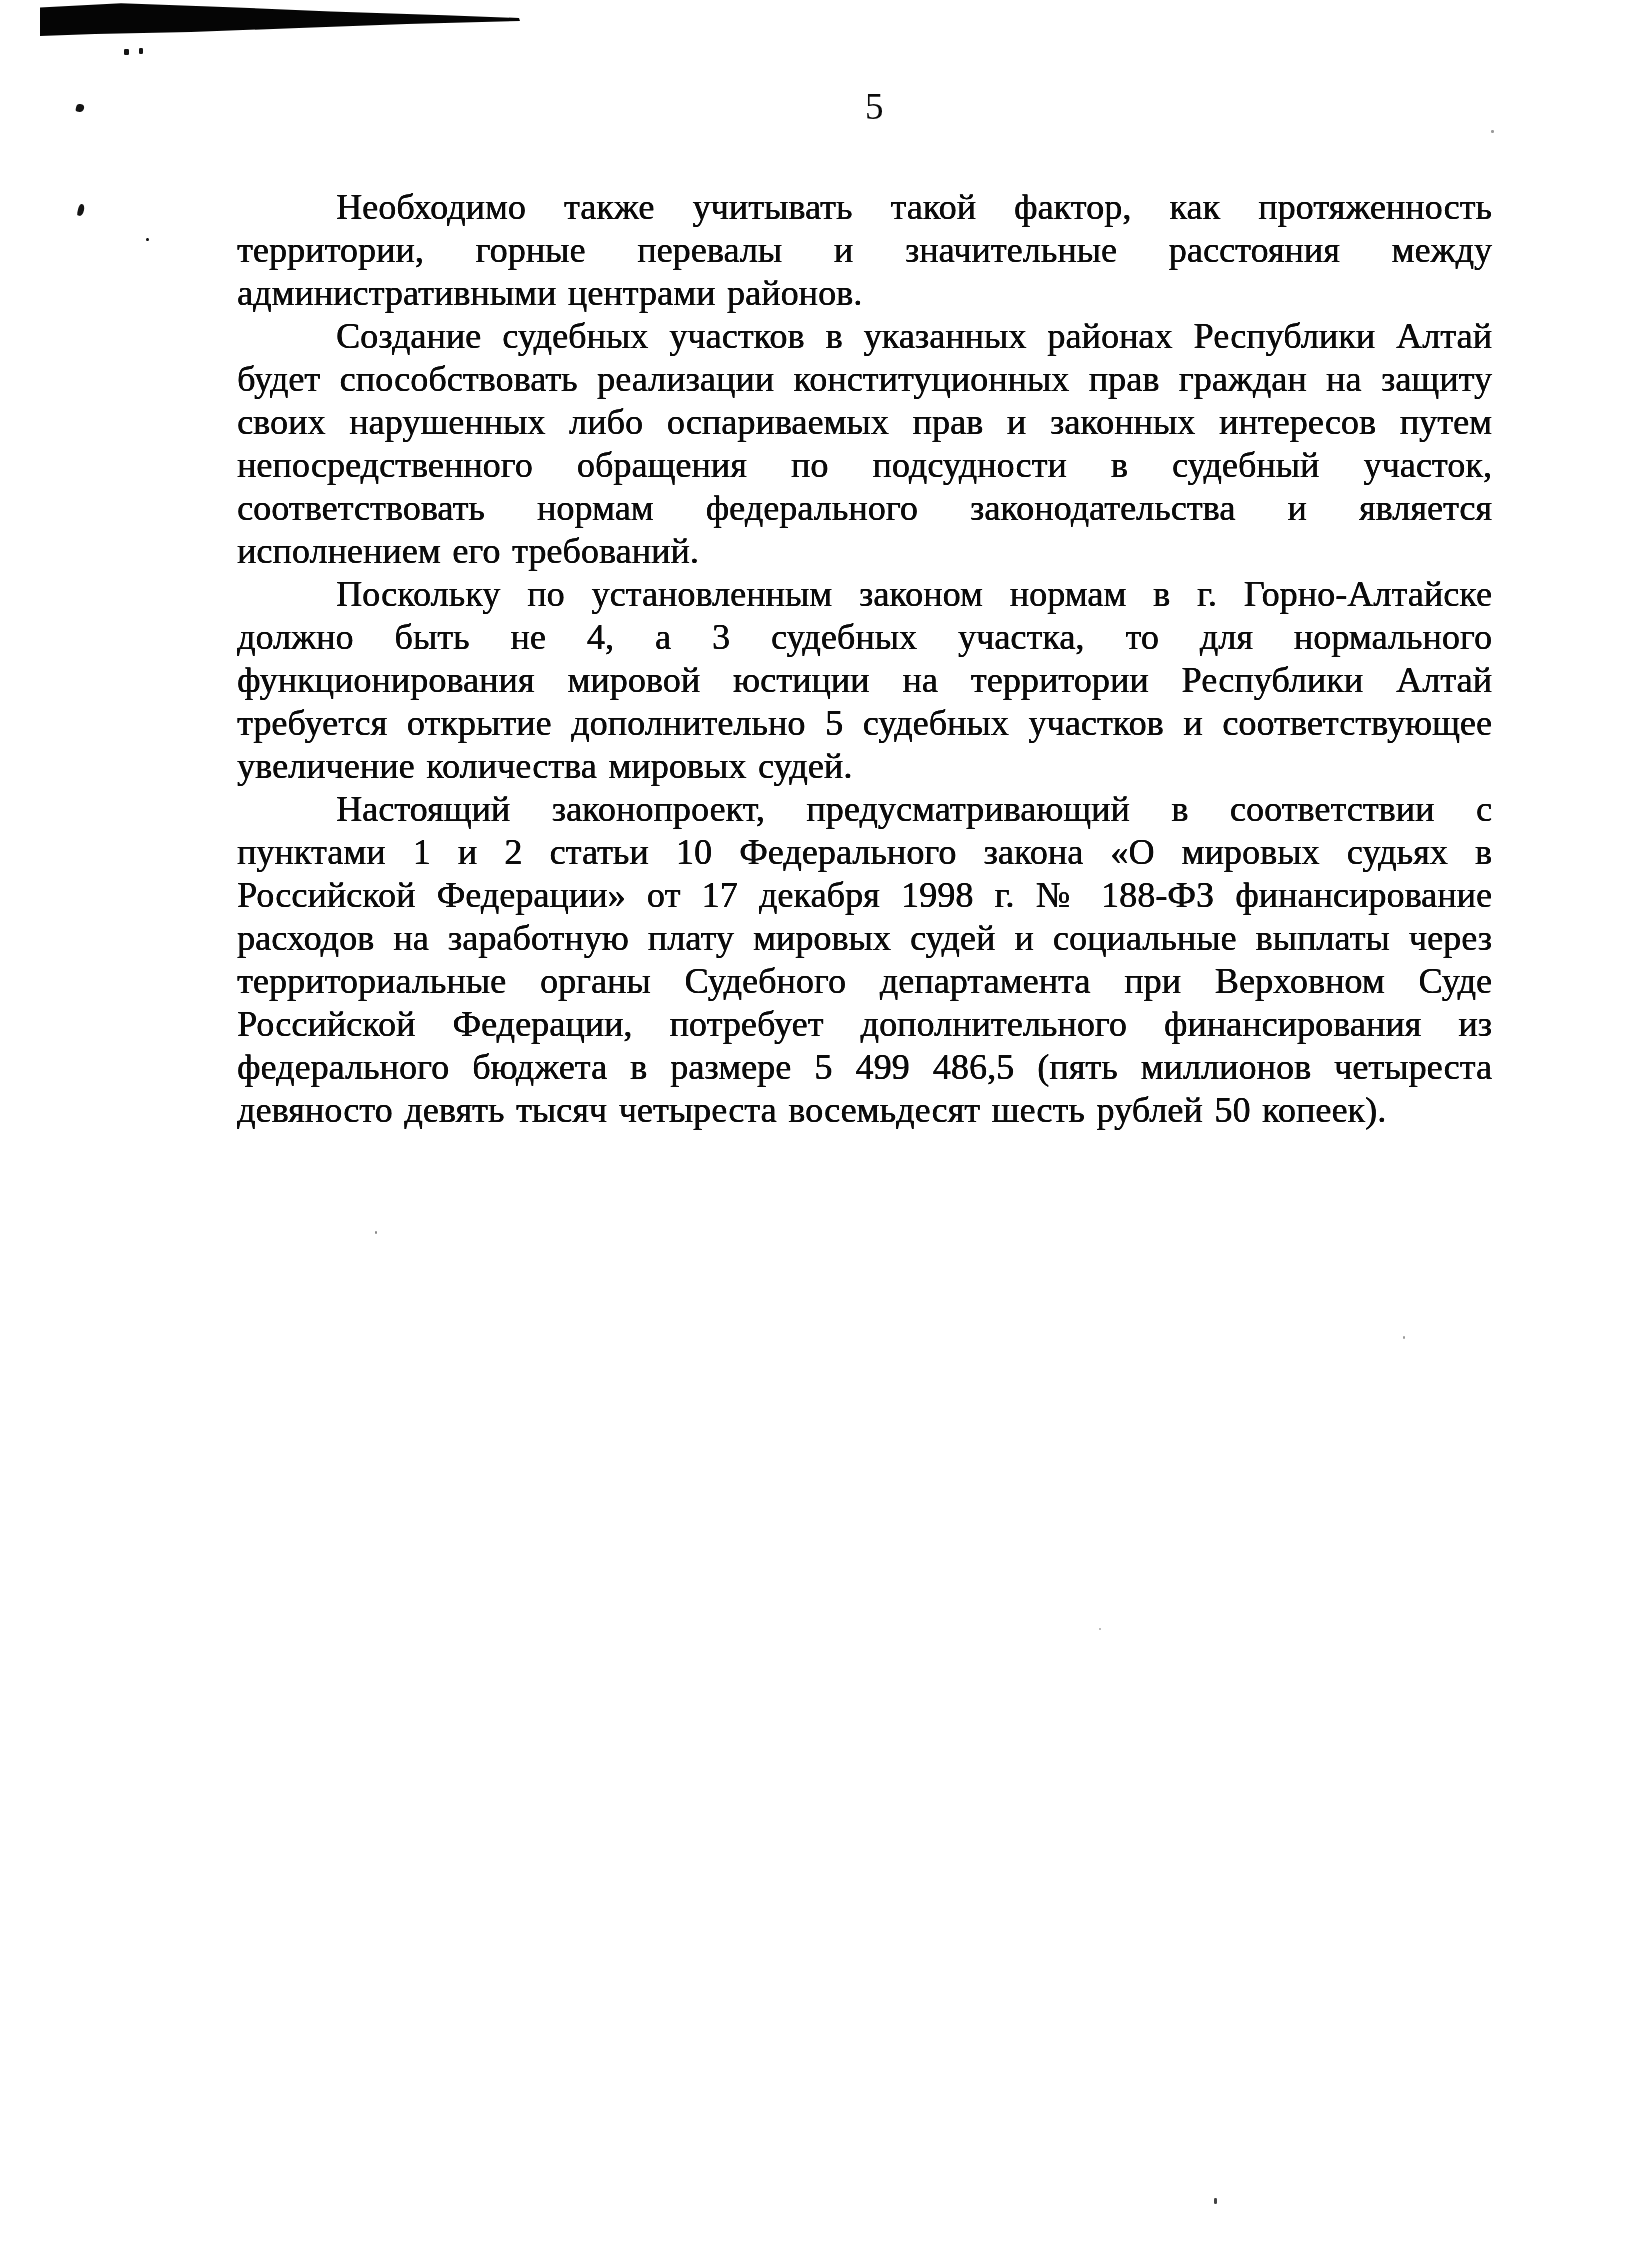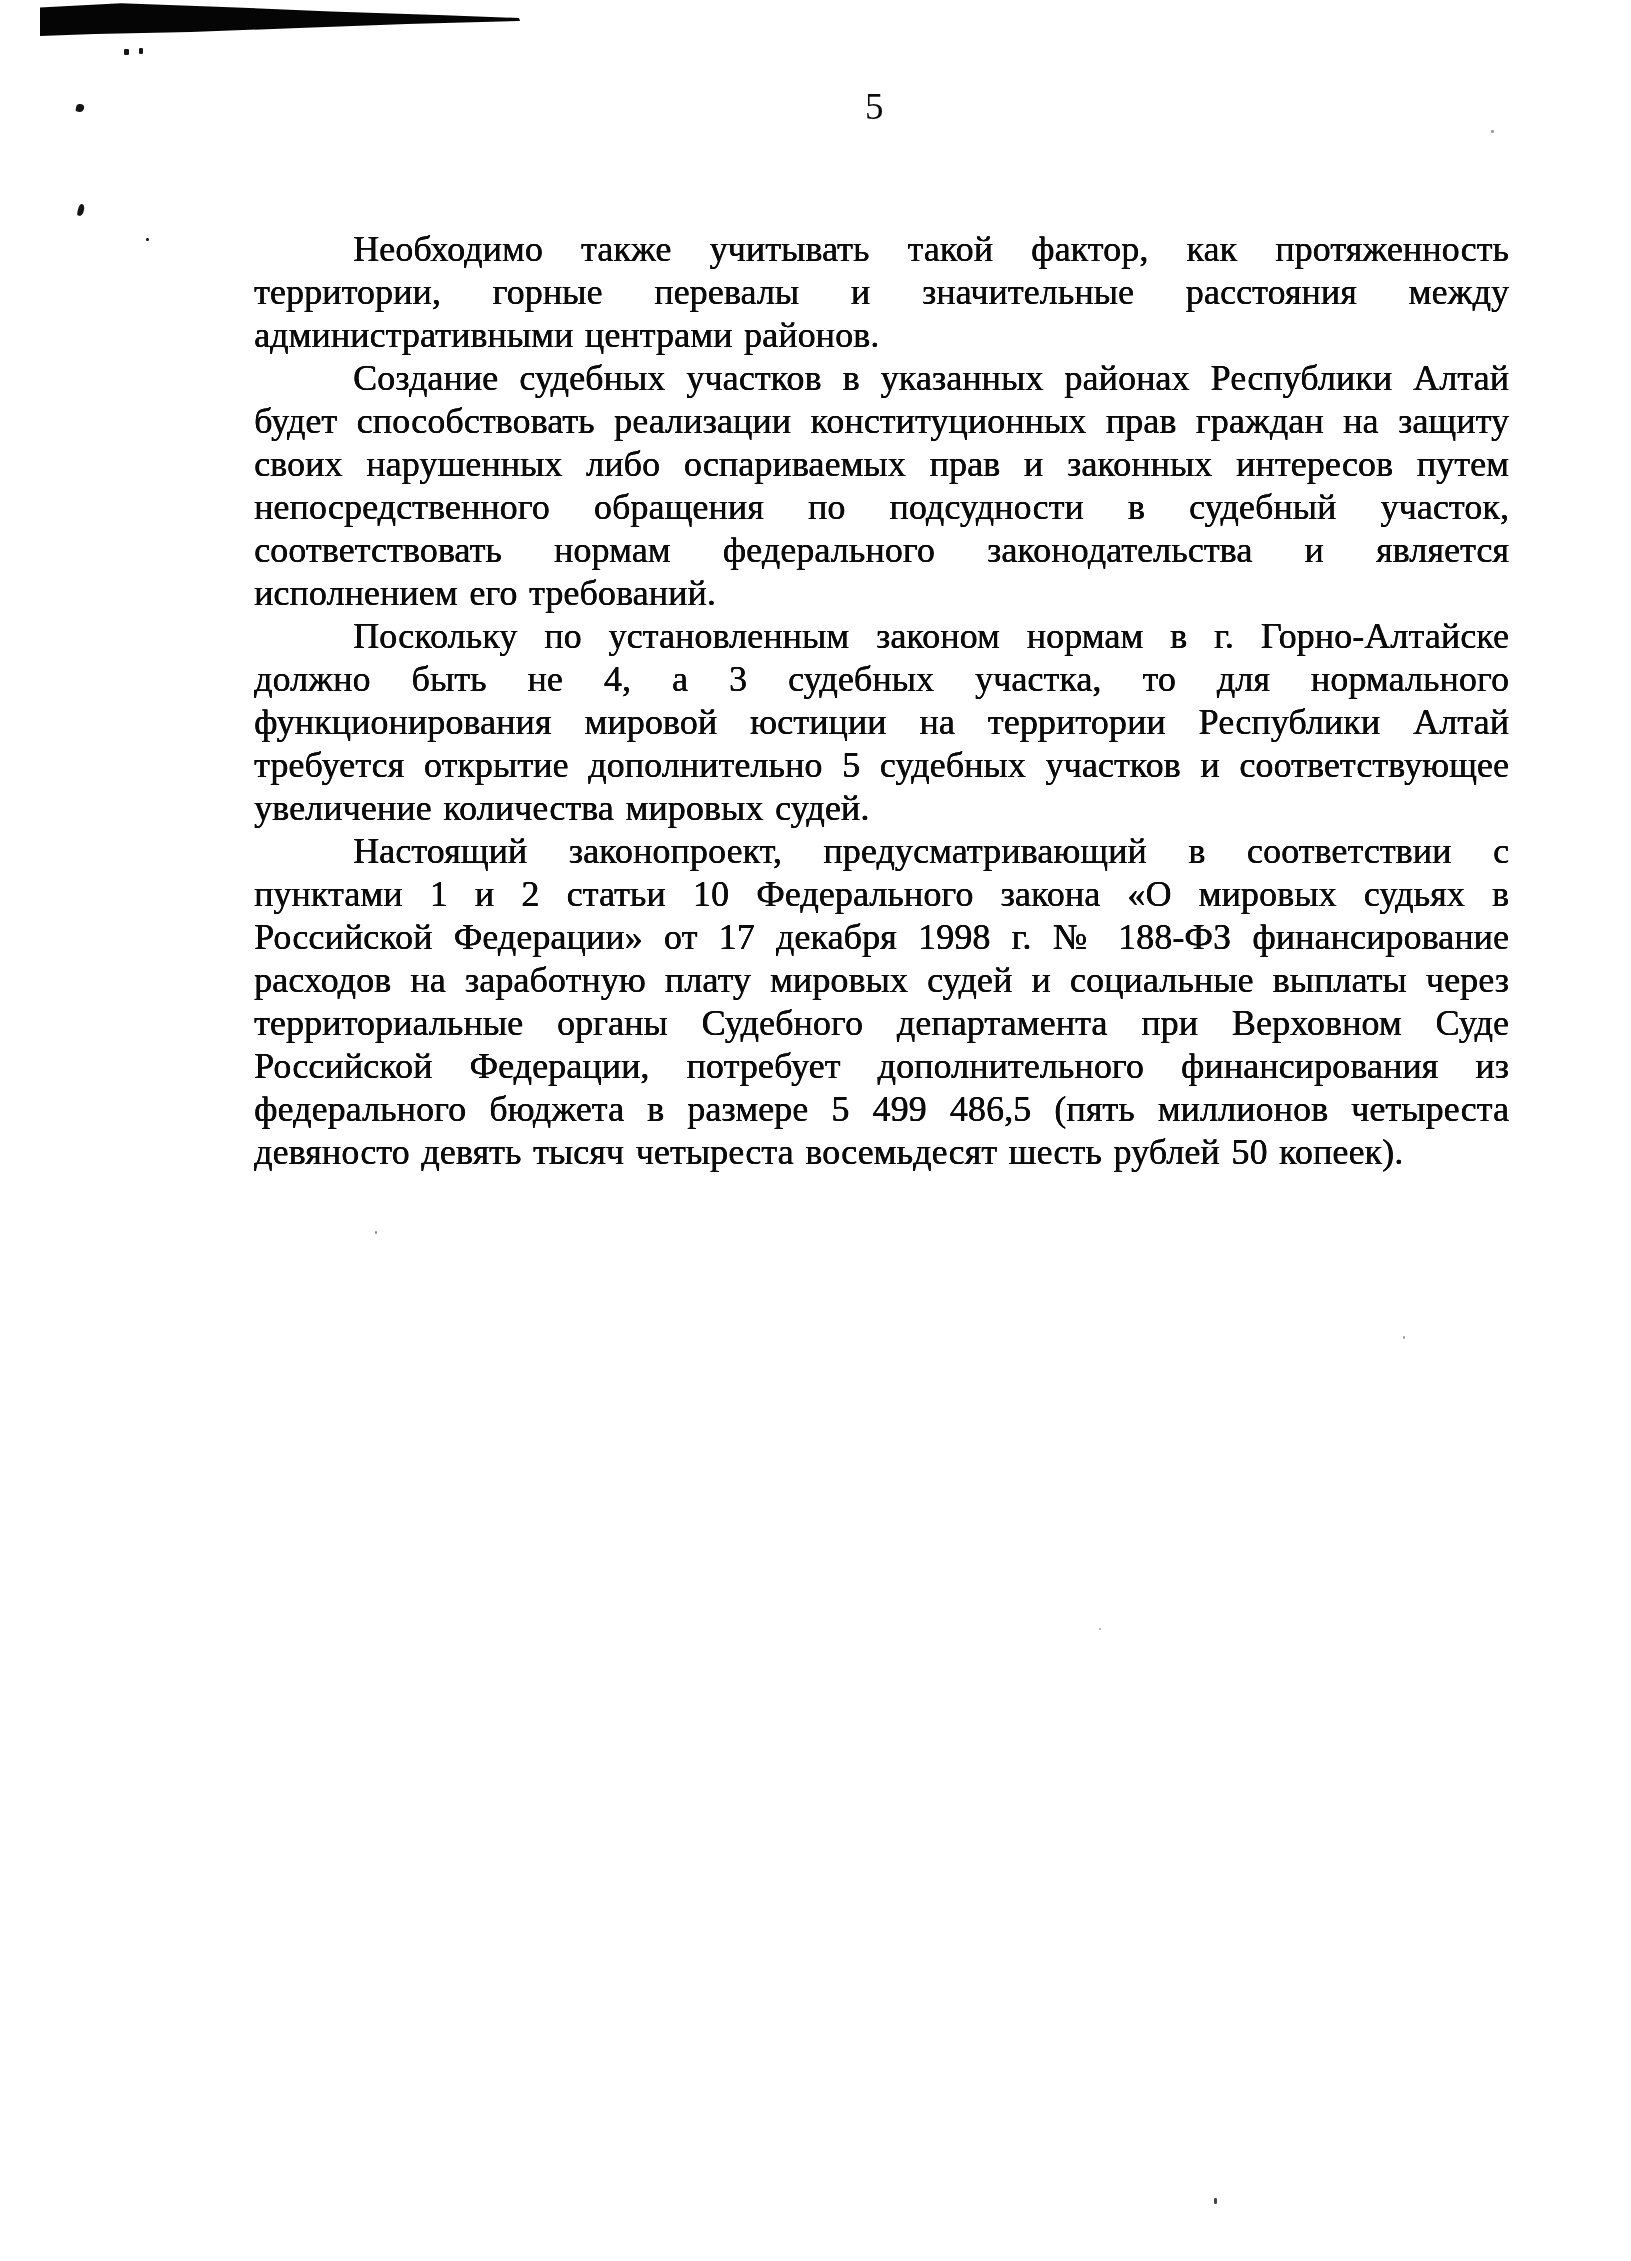--- a/index.html
+++ b/index.html
@@ -47,24 +47,23 @@
     top: 88px;
     width: 1255px;
     text-align: center;
     font-size: 37px;
     line-height: 38px;
     letter-spacing: 0.6px;
   }
 
   .doc-text {
     position: absolute;
-    left: 254px;
+    left: 237px;
     top: 186px;
     width: 1255px;
-    margin-top: 42px;
   }
   .doc-text p {
     margin: 0;
     font-size: 36px;
     line-height: 43px;
     text-align: justify;
     text-indent: 99px;
     letter-spacing: 0.1px;
     word-spacing: 2.5px;
     

